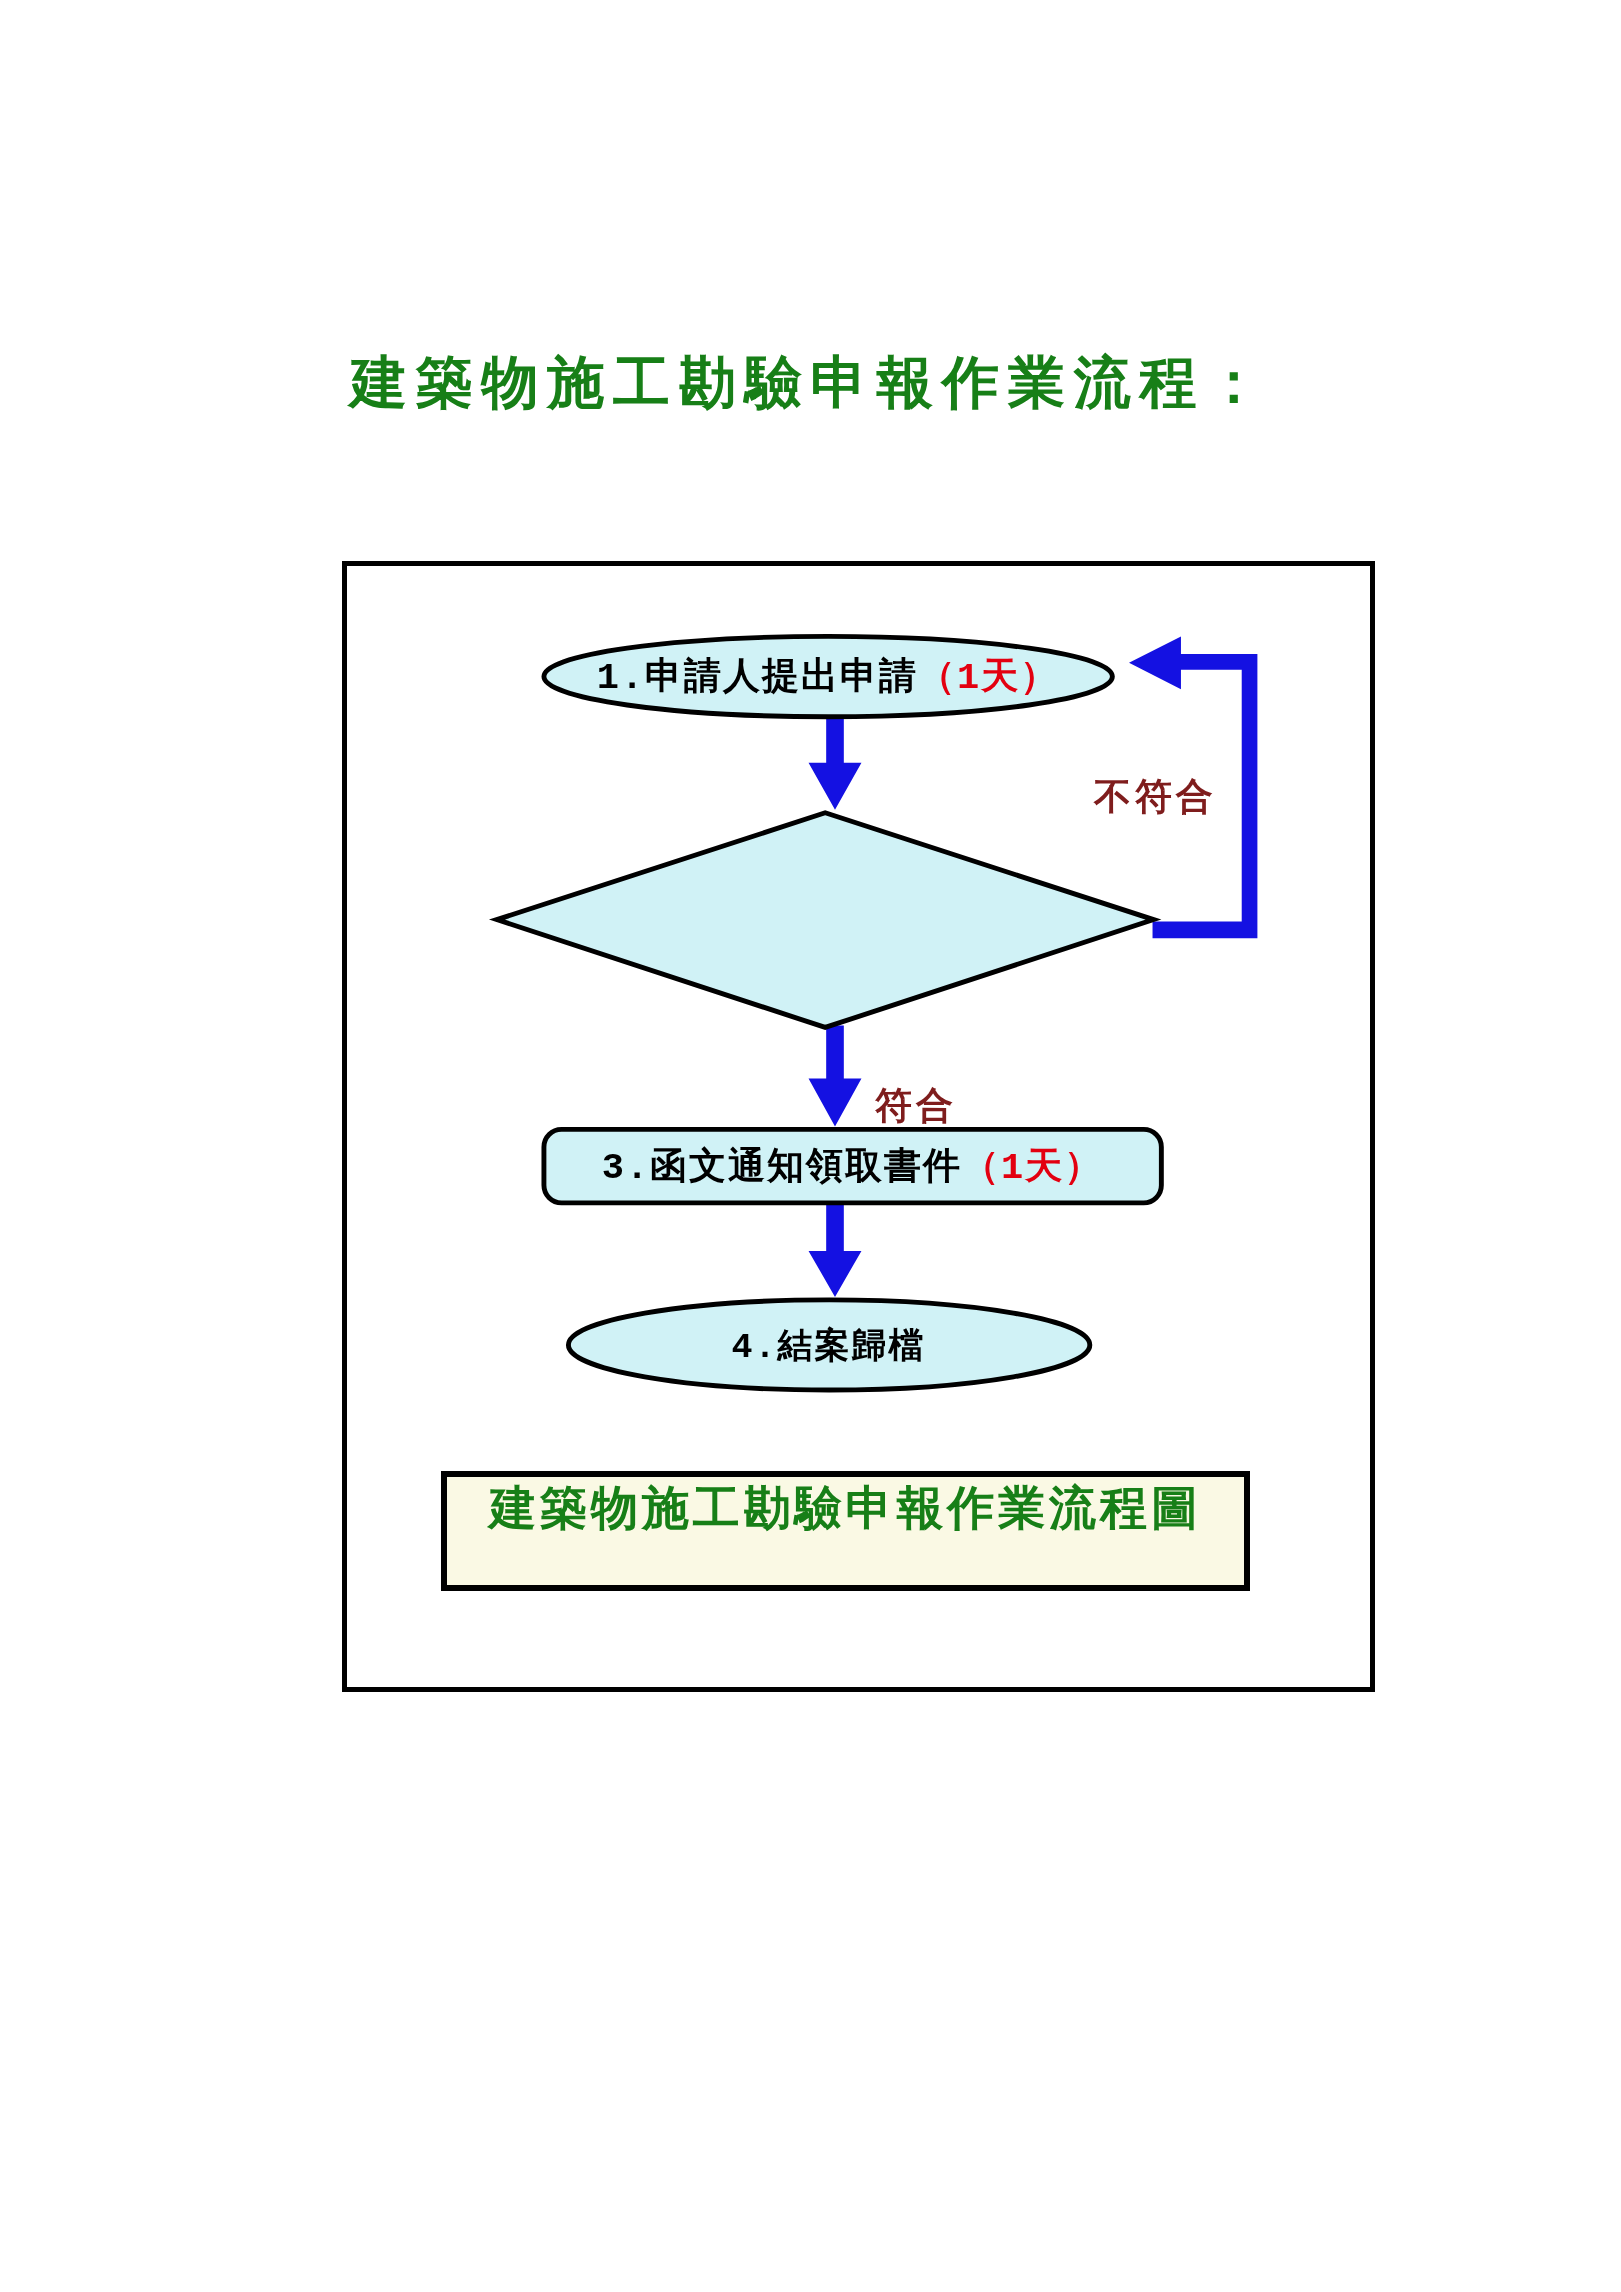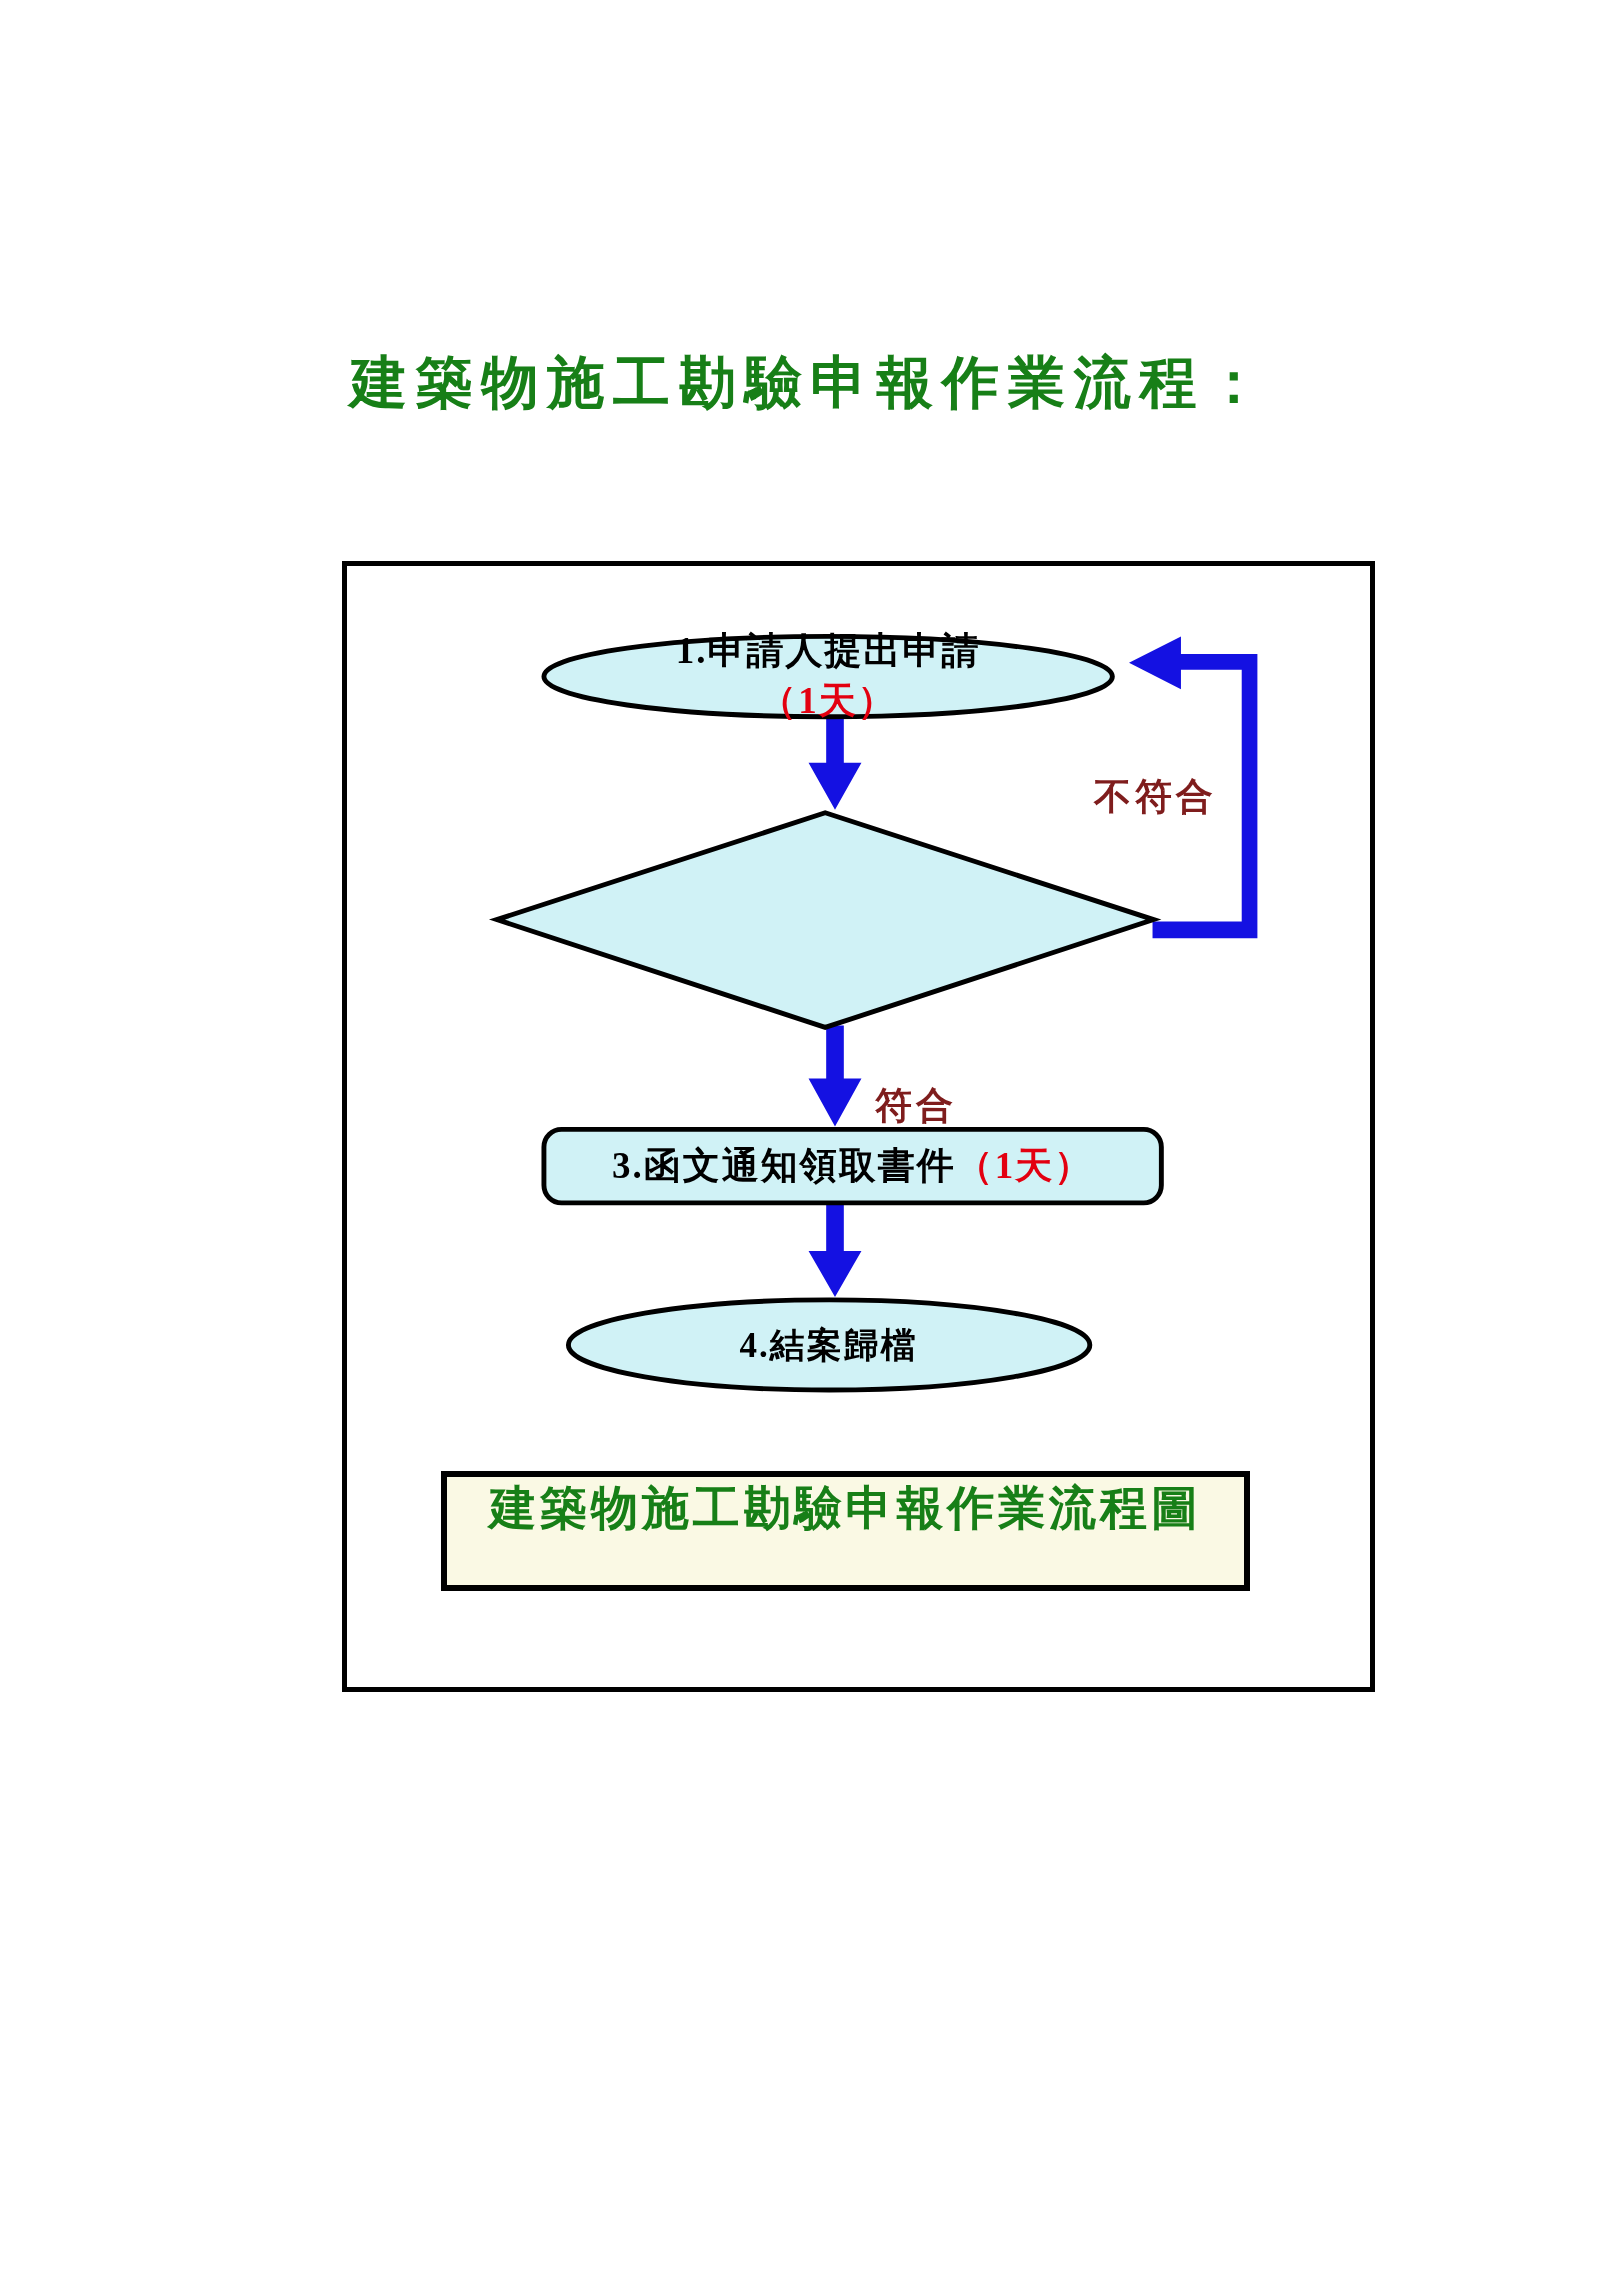--- a/index.html
+++ b/index.html
@@ -1,21 +1,21 @@
 <!DOCTYPE html>
 <html style="--title_green: #177F17; --node_fill: #D0F2F6; --arrow_blue: #1411E2; --duration_red: #E30010; --caption_bg: #FAF9E4; --outline: #000000;"><head>
 <meta charset="utf-8">
 <style>
   html, body { margin: 0; padding: 0; background: #ffffff; }
   #page {
     position: relative;
     width: 1621px;
     height: 2293px;
     background: #ffffff;
-    font-family: Liberation Serif, serif;
+    font-family: Liberation Mono, monospace;
     overflow: hidden;
   }
   
   .page-title {
     position: absolute;
     left: 0; top: 345px;
     width: 1621px;
     text-align: center;
     font-size: 57px;
     font-weight: bold;
@@ -51,21 +51,21 @@
     position: absolute;
     display: flex;
     align-items: center;
     justify-content: center;
     font-weight: bold;
     color: #000000;
     letter-spacing: 2px;
     white-space: nowrap;
   }
   .node-text .duration { color: var(--duration_red, #E30010); }
-  #node1-text { left: 544px; top: 637px; width: 568px; height: 78px; font-size: 37px; flex-direction: column; }
+  #node1-text { left: 544px; top: 637px; width: 568px; height: 78px; font-size: 37px; }
   #node2-text {
     left: 497px; top: 864px; width: 657px; height: 114px;
     font-size: 37px; line-height: 55px;
     display: block; text-align: center;
   }
   #node3-text { left: 544px; top: 1129px; width: 617px; height: 74px; font-size: 37px; }
   #node4-text { left: 568px; top: 1308px; width: 521px; height: 74px; font-size: 35px; }
   
   .edge-label {
     position: absolute;

